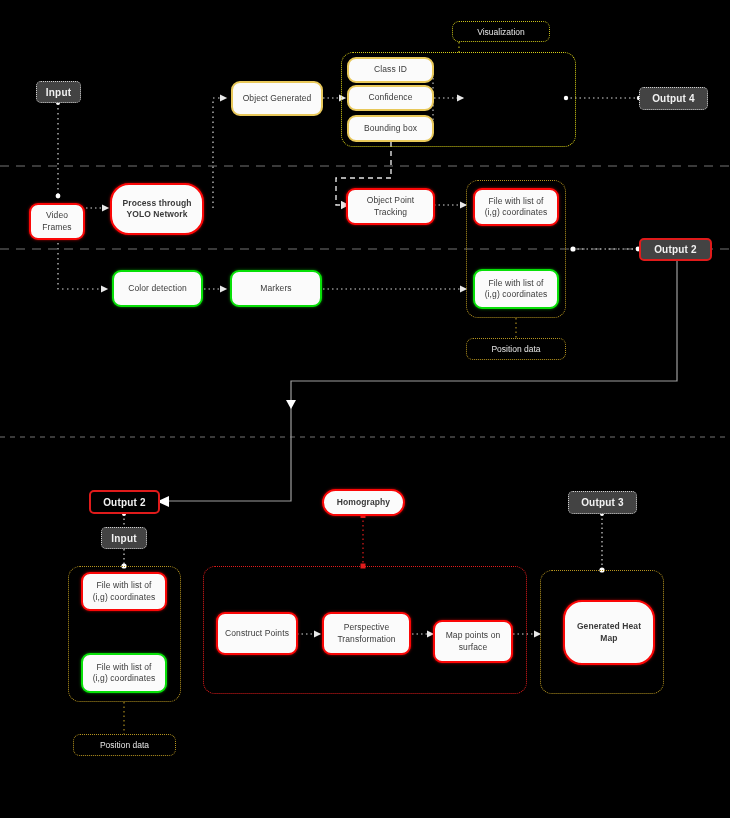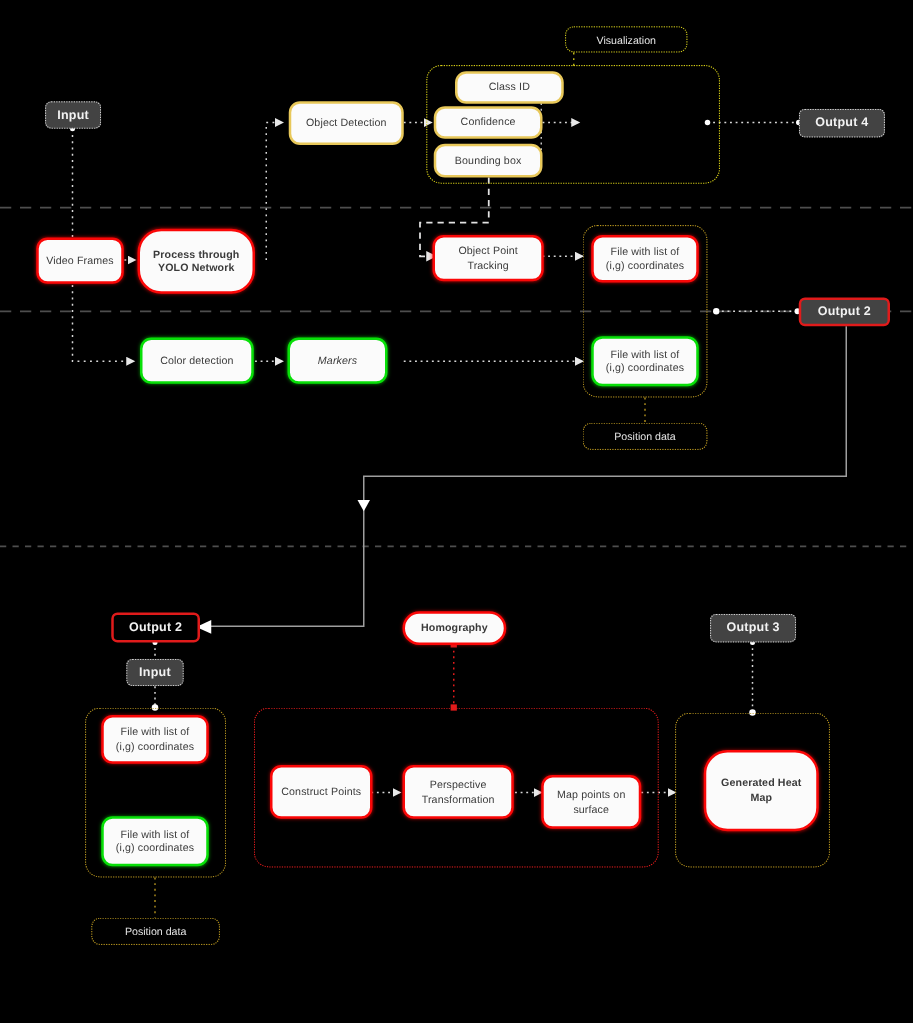--- a/index.html
+++ b/index.html
@@ -180,32 +180,32 @@
   <div class="pill olive" style="left:466px; top:338px; width:100px; height:22px;">Position data</div>
   <div class="pill olive" style="left:73px;  top:734px; width:103px; height:22px;">Position data</div>
 
   <div class="badge gray" style="left:36px;  top:81px;  width:45px; height:22px;">Input</div>
   <div class="badge gray" style="left:639px; top:87px;  width:69px; height:23px;">Output 4</div>
   <div class="badge redgray" style="left:639px; top:238px; width:73px; height:23px;">Output 2</div>
   <div class="badge redblk" style="left:89px;  top:490px; width:71px; height:24px;">Output 2</div>
   <div class="badge gray" style="left:101px; top:527px; width:46px; height:22px;">Input</div>
   <div class="badge gray" style="left:568px; top:491px; width:69px; height:23px;">Output 3</div>
 
-  <div class="node red" style="left:29px;  top:190px; width:70px;  height:37px;">Video Frames</div>
+  <div class="node red" style="left:29px;  top:203px; width:56px;  height:37px;">Video Frames</div>
   <div class="node red bold" style="left:110px; top:183px; width:94px;  height:52px;">Process through YOLO Network</div>
-  <div class="node yellow" style="left:231px; top:81px;  width:92px;  height:35px;">Object Detection</div>
-  <div class="node yellow" style="left:364px; top:57px;  width:87px;  height:26px;">Class ID</div>
+  <div class="node yellow" style="left:231px; top:81px;  width:92px;  height:35px;">Object Generated</div>
+  <div class="node yellow" style="left:347px; top:57px;  width:87px;  height:26px;">Class ID</div>
   <div class="node yellow" style="left:347px; top:85px;  width:87px;  height:26px;">Confidence</div>
   <div class="node yellow" style="left:347px; top:115px; width:87px;  height:27px;">Bounding box</div>
 
   <div class="node red" style="left:346px; top:188px; width:89px;  height:37px;">Object Point Tracking</div>
   <div class="node red" style="left:473px; top:188px; width:86px;  height:38px;">File with list of (i,g) coordinates</div>
 
   <div class="node green" style="left:112px; top:270px; width:91px;  height:37px;">Color detection</div>
-  <div class="node green" style="left:230px; top:270px; width:80px;  height:37px;font-style:italic;">Markers</div>
+  <div class="node green" style="left:230px; top:270px; width:92px;  height:37px;">Markers</div>
   <div class="node green" style="left:473px; top:269px; width:86px;  height:40px;">File with list of (i,g) coordinates</div>
 
   <div class="node red" style="left:81px;  top:572px; width:86px;  height:39px;">File with list of (i,g) coordinates</div>
   <div class="node green" style="left:81px;  top:653px; width:86px;  height:40px;">File with list of (i,g) coordinates</div>
 
   <div class="node red bold" style="left:322px; top:489px; width:83px;  height:27px;">Homography</div>
   <div class="node red" style="left:216px; top:612px; width:82px;  height:43px;">Construct Points</div>
   <div class="node red" style="left:322px; top:612px; width:89px;  height:43px;">Perspective Transformation</div>
   <div class="node red" style="left:433px; top:620px; width:80px;  height:43px;">Map points on surface</div>
   <div class="node red bold" style="left:563px; top:600px; width:92px;  height:65px;">Generated Heat Map</div>

